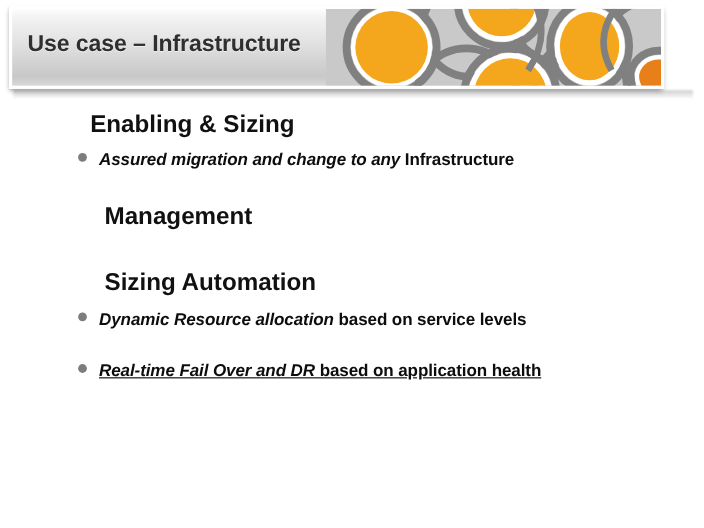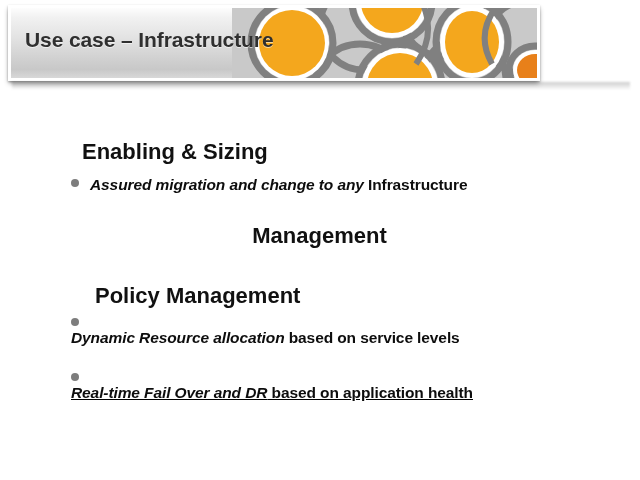--- a/index.html
+++ b/index.html
@@ -14,21 +14,21 @@
     background: #ffffff;
     overflow: hidden;
     font-family: "Liberation Sans", sans-serif;
   }
 
   
   #header-banner {
     position: absolute;
     left: 8px;
     top: 5px;
-    width: 532px;
+    width: 596px;
     height: 76px;
     box-sizing: border-box;
     border: 3px solid #ffffff;
     background: linear-gradient(to bottom,
         #fdfdfd 0%,
         #f1f1f1 14%,
         #e3e3e3 42%,
         #d2d2d2 70%,
         #c8c8c8 88%,
         #d8d8d8 100%);
@@ -69,21 +69,20 @@
     background: linear-gradient(to bottom, rgba(90,90,90,0.30), rgba(255,255,255,0));
     filter: blur(1px);
   }
 
   
   #content {
     position: absolute;
     left: 0;
     top: 100px;
     width: 544px;
-    margin-top: 39px;
   }
   .section { position: relative; }
   .section-heading {
     font-size: 22px;
     font-weight: bold;
     color: #111111;
     white-space: nowrap;
   }
   .bullet-row {
     position: relative;
@@ -108,26 +107,26 @@
     letter-spacing: -0.1px;
   }
   .bullet-text .em { font-style: italic; }
   .bullet-text .plain { font-style: normal; }
 
   
   #sec-0 .section-heading { margin-left: 82px; }
   #sec-0 .bullet-row      { margin-left: 71px; margin-top: 11px; }
 
   #sec-1 { margin-top: 29px; }
-  #sec-1 .section-heading { margin-left: 95px; text-align: center; }
+  #sec-1 .section-heading { margin-left: 95px; }
   #sec-1 .bullet-row      { margin-left: 71px; margin-top: 11px; }
 
   #sec-2 { margin-top: 34px; }
   #sec-2 .section-heading { margin-left: 95px; }
-  #sec-2 .bullet-row      { margin-left: 71px; margin-top: 12px; flex-direction: column; }
+  #sec-2 .bullet-row      { margin-left: 71px; margin-top: 12px; }
   #sec-2 .bullet-row + .bullet-row { margin-top: 29px; text-decoration: underline; }
 </style>
 </head>
 <body>
 
 <div id="slide">
 
   <div id="header-banner">
 
     <div id="banner-art">
@@ -184,21 +183,21 @@
         <span class="bullet-dot"></span>
         <span class="bullet-text"><span class="em">Assured migration and change to any</span><span class="plain"> Infrastructure</span></span>
       </div>
     </div>
 
     <div class="section" id="sec-1">
       <div class="section-heading">Management</div>
     </div>
 
     <div class="section" id="sec-2">
-      <div class="section-heading">Policy Management</div>
+      <div class="section-heading">Sizing Automation</div>
       <div class="bullet-row">
         <span class="bullet-dot"></span>
         <span class="bullet-text"><span class="em">Dynamic Resource allocation</span><span class="plain"> based on service levels</span></span>
       </div>
       <div class="bullet-row">
         <span class="bullet-dot"></span>
         <span class="bullet-text"><span class="em">Real-time Fail Over and DR</span><span class="plain"> based on application health</span></span>
       </div>
     </div>
 

